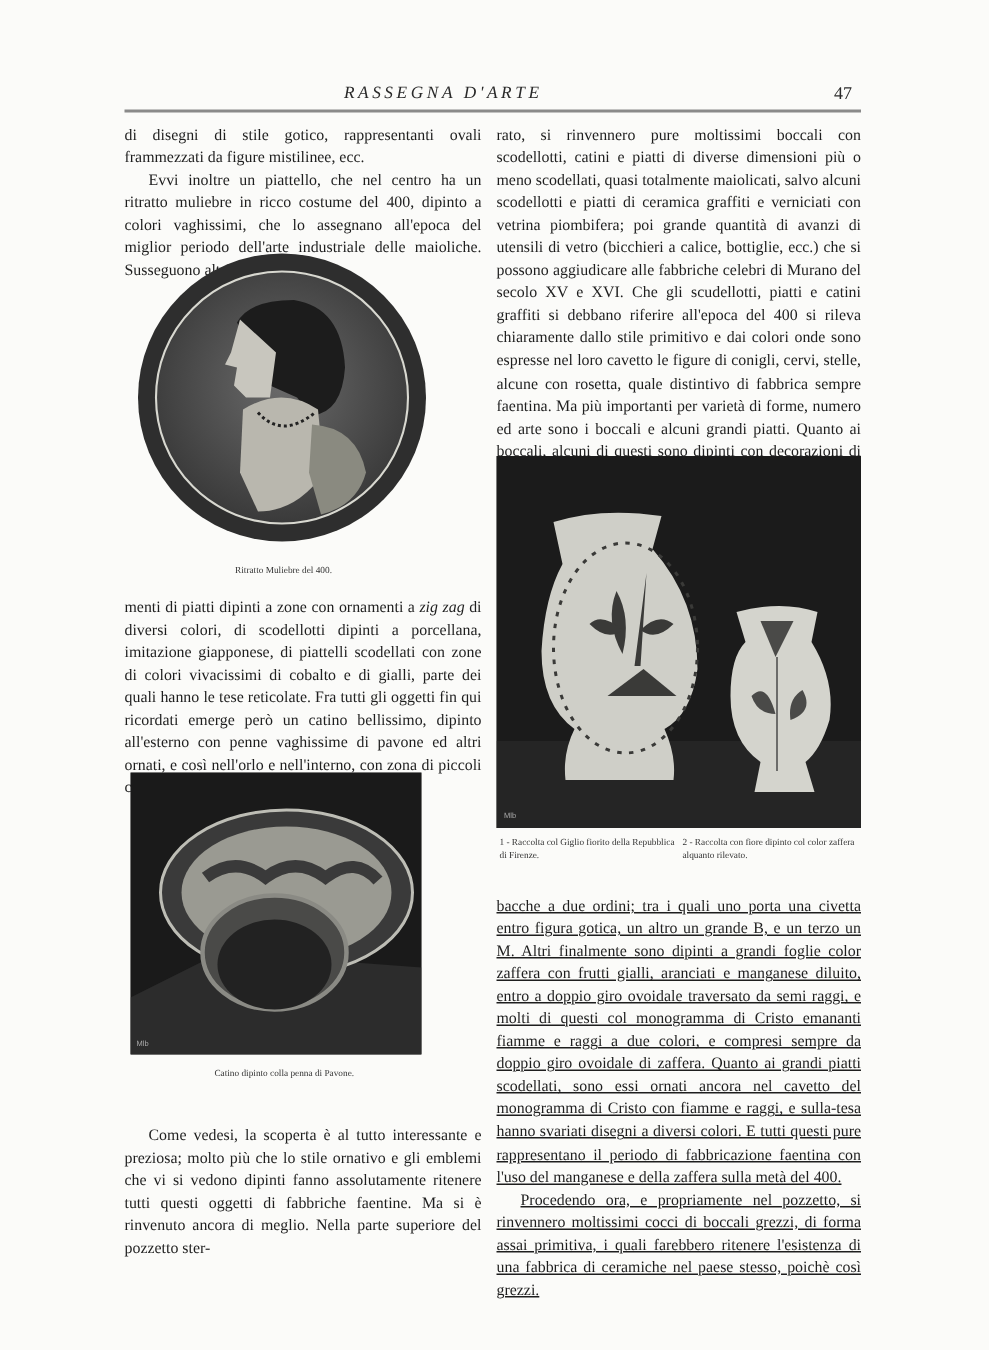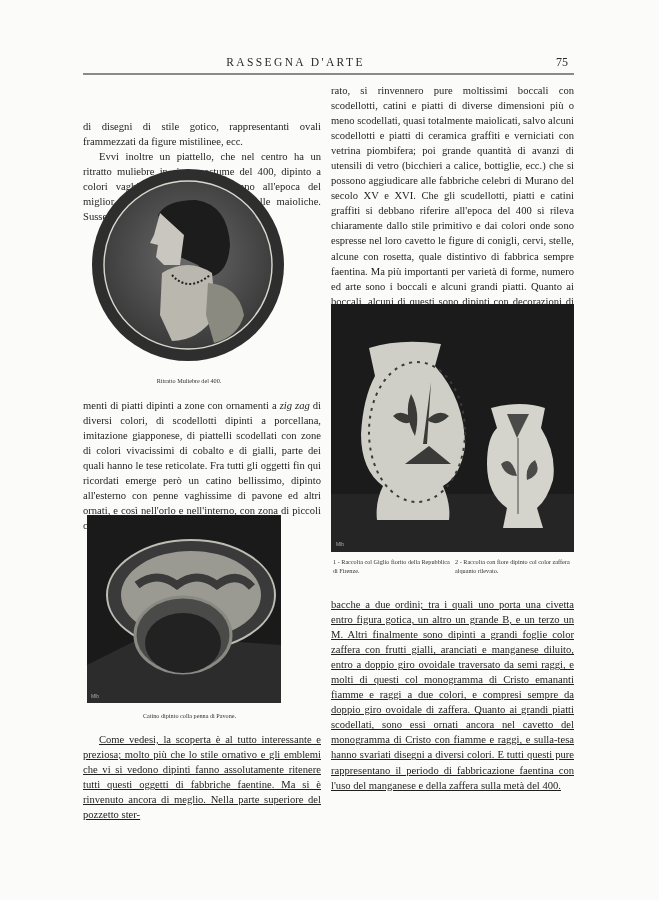--- a/index.html
+++ b/index.html
@@ -1,39 +1,39 @@
 <!DOCTYPE html>
 <html><head>
 <meta charset="utf-8">
 <style>
   html, body { margin:0; padding:0; }
   body { width:659px; height:900px; background:#fbfbf9; position:relative; overflow:hidden;
          font-family:"Liberation Serif", "DejaVu Serif", serif; color:#1e1e1e; }
   .header-title { position:absolute; top:56px; left:0; width:591px; text-align:center;
-                  font-size:11.5px; letter-spacing:2.4px; color:#2a2a2a; }
+                  font-size:11.5px; letter-spacing:2.4px; color:#2a2a2a;font-style:italic; }
   .page-number { position:absolute; top:55px; left:556px; font-size:12px; color:#2a2a2a; }
   .header-rule { position:absolute; top:73px; left:83px; width:491px; height:2px; background:#8a8a8a; }
   .col { position:absolute; font-size:10.6px; line-height:15.05px; text-align:justify; }
   .col p { margin:0; }
   .col p.ind { text-indent:16px; }
   .col p:after { content:""; }
   .left { left:83px; width:238px; }
   .right { left:331px; width:243px; }
   .caption { position:absolute; font-size:6.2px; color:#333; text-align:center; line-height:9px; }
   .figure { position:absolute; background:#161616; overflow:hidden; }
   em.zig { }
 </style>
 </head>
 <body>
 
 <div class="header-title">RASSEGNA D'ARTE</div>
-<div class="page-number">75</div>
+<div class="page-number">47</div>
 <div class="header-rule"></div>
 
-<div class="col left" style="top:83px;margin-top:36px;">
+<div class="col left" style="top:83px;">
   <p>di disegni di stile gotico, rappresentanti ovali frammezzati da figure mistilinee, ecc.</p>
   <p class="ind">Evvi inoltre un piattello, che nel centro ha un ritratto muliebre in ricco costume del 400, dipinto a colori vaghissimi, che lo assegnano all'epoca del miglior periodo dell'arte industriale delle maioliche. Susseguono altri fram-</p>
 </div>
 
 <div style="position:absolute; left:88px; top:165px; width:200px; height:200px;">
   <svg width="200" height="200" viewBox="0 0 200 200">
     <defs>
       <radialGradient id="plg" cx="50%" cy="45%" r="55%">
         <stop offset="0%" stop-color="#6a6a6a"></stop>
         <stop offset="100%" stop-color="#3a3a3a"></stop>
@@ -61,21 +61,21 @@
     <ellipse cx="104" cy="80" rx="84" ry="55" fill="#3a3a3a" stroke="#bdbdb5" stroke-width="2"></ellipse>
     <ellipse cx="104" cy="80" rx="70" ry="44" fill="#9a9a92"></ellipse>
     <path d="M50 70 Q70 55 90 70 Q110 55 130 70 Q150 55 165 72" fill="none" stroke="#3a3a3a" stroke-width="8"></path>
     <ellipse cx="96" cy="120" rx="48" ry="38" fill="#4a4a48" stroke="#8a8a84" stroke-width="3"></ellipse>
     <ellipse cx="96" cy="128" rx="38" ry="30" fill="#222"></ellipse>
   </svg>
   <span style="position:absolute; left:4px; bottom:4px; font-size:5px; color:#aaa; font-family:'Liberation Sans',sans-serif;">Mlb</span>
 </div>
 <div class="caption" style="left:83px; top:711px; width:213px;">Catino dipinto colla penna di Pavone.</div>
 
-<div class="col left" style="top:732px;text-decoration:underline;">
+<div class="col left" style="top:750px;">
   <p class="ind">Come vedesi, la scoperta è al tutto interessante e preziosa; molto più che lo stile ornativo e gli emblemi che vi si vedono dipinti fanno assolutamente ritenere tutti questi oggetti di fabbriche faentine. Ma si è rinvenuto ancora di meglio. Nella parte superiore del pozzetto ster-</p>
 </div>
 
 <div class="col right" style="top:83px;">
   <p>rato, si rinvennero pure moltissimi boccali con scodellotti, catini e piatti di diverse dimensioni più o meno scodellati, quasi totalmente maiolicati, salvo alcuni scodellotti e piatti di ceramica graffiti e verniciati con vetrina piombifera; poi grande quantità di avanzi di utensili di vetro (bicchieri a calice, bottiglie, ecc.) che si possono aggiudicare alle fabbriche celebri di Murano del secolo XV e XVI. Che gli scudellotti, piatti e catini graffiti si debbano riferire all'epoca del 400 si rileva chiaramente dallo stile primitivo e dai colori onde sono espresse nel loro cavetto le figure di conigli, cervi, stelle, alcune con rosetta, quale distintivo di fabbrica sempre faentina. Ma più importanti per varietà di forme, numero ed arte sono i boccali e alcuni grandi piatti. Quanto ai boccali, alcuni di questi sono dipinti con decorazioni di color zaffera alquanto rilevato, figuranti monogrammi in caratteri gotici, gigli fioriti (stemma fiorentino) compresi da ghirlande di</p>
 </div>
 
 <div class="figure" style="left:331px; top:304px; width:243px; height:248px;">
   <svg width="243" height="248" viewBox="0 0 243 248">
     <rect width="243" height="248" fill="#1b1b1b"></rect>
@@ -90,13 +90,14 @@
     <path d="M170 160 Q180 150 186 172 Q174 172 170 160 Z M204 156 Q212 170 196 176 Q194 162 204 156 Z" fill="#4a4a48"></path>
     <path d="M187 134 L187 210" stroke="#4a4a48" stroke-width="1"></path>
   </svg>
   <span style="position:absolute; left:5px; bottom:5px; font-size:5px; color:#aaa; font-family:'Liberation Sans',sans-serif;">Mlb</span>
 </div>
 <div class="caption" style="left:333px; top:557px; width:117px; text-align:left;">1 - Raccolta col Giglio fiorito della Repubblica di Firenze.</div>
 <div class="caption" style="left:455px; top:557px; width:120px; text-align:left;">2 - Raccolta con fiore dipinto col color zaffera alquanto rilevato.</div>
 
 <div class="col right" style="top:597px;text-decoration:underline;">
   <p>bacche a due ordini; tra i quali uno porta una civetta entro figura gotica, un altro un grande B, e un terzo un M. Altri finalmente sono dipinti a grandi foglie color zaffera con frutti gialli, aranciati e manganese diluito, entro a doppio giro ovoidale traversato da semi raggi, e molti di questi col monogramma di Cristo emananti fiamme e raggi a due colori, e compresi sempre da doppio giro ovoidale di zaffera. Quanto ai grandi piatti scodellati, sono essi ornati ancora nel cavetto del monogramma di Cristo con fiamme e raggi, e sulla-tesa hanno svariati disegni a diversi colori. E tutti questi pure rappresentano il periodo di fabbricazione faentina con l'uso del manganese e della zaffera sulla metà del 400.</p>
+  <p class="ind">Procedendo ora, e propriamente nel pozzetto, si rinvennero moltissimi cocci di boccali grezzi, di forma assai primitiva, i quali farebbero ritenere l'esistenza di una fabbrica di ceramiche nel paese stesso, poichè così grezzi.</p>
 </div>
 
 </body></html>

